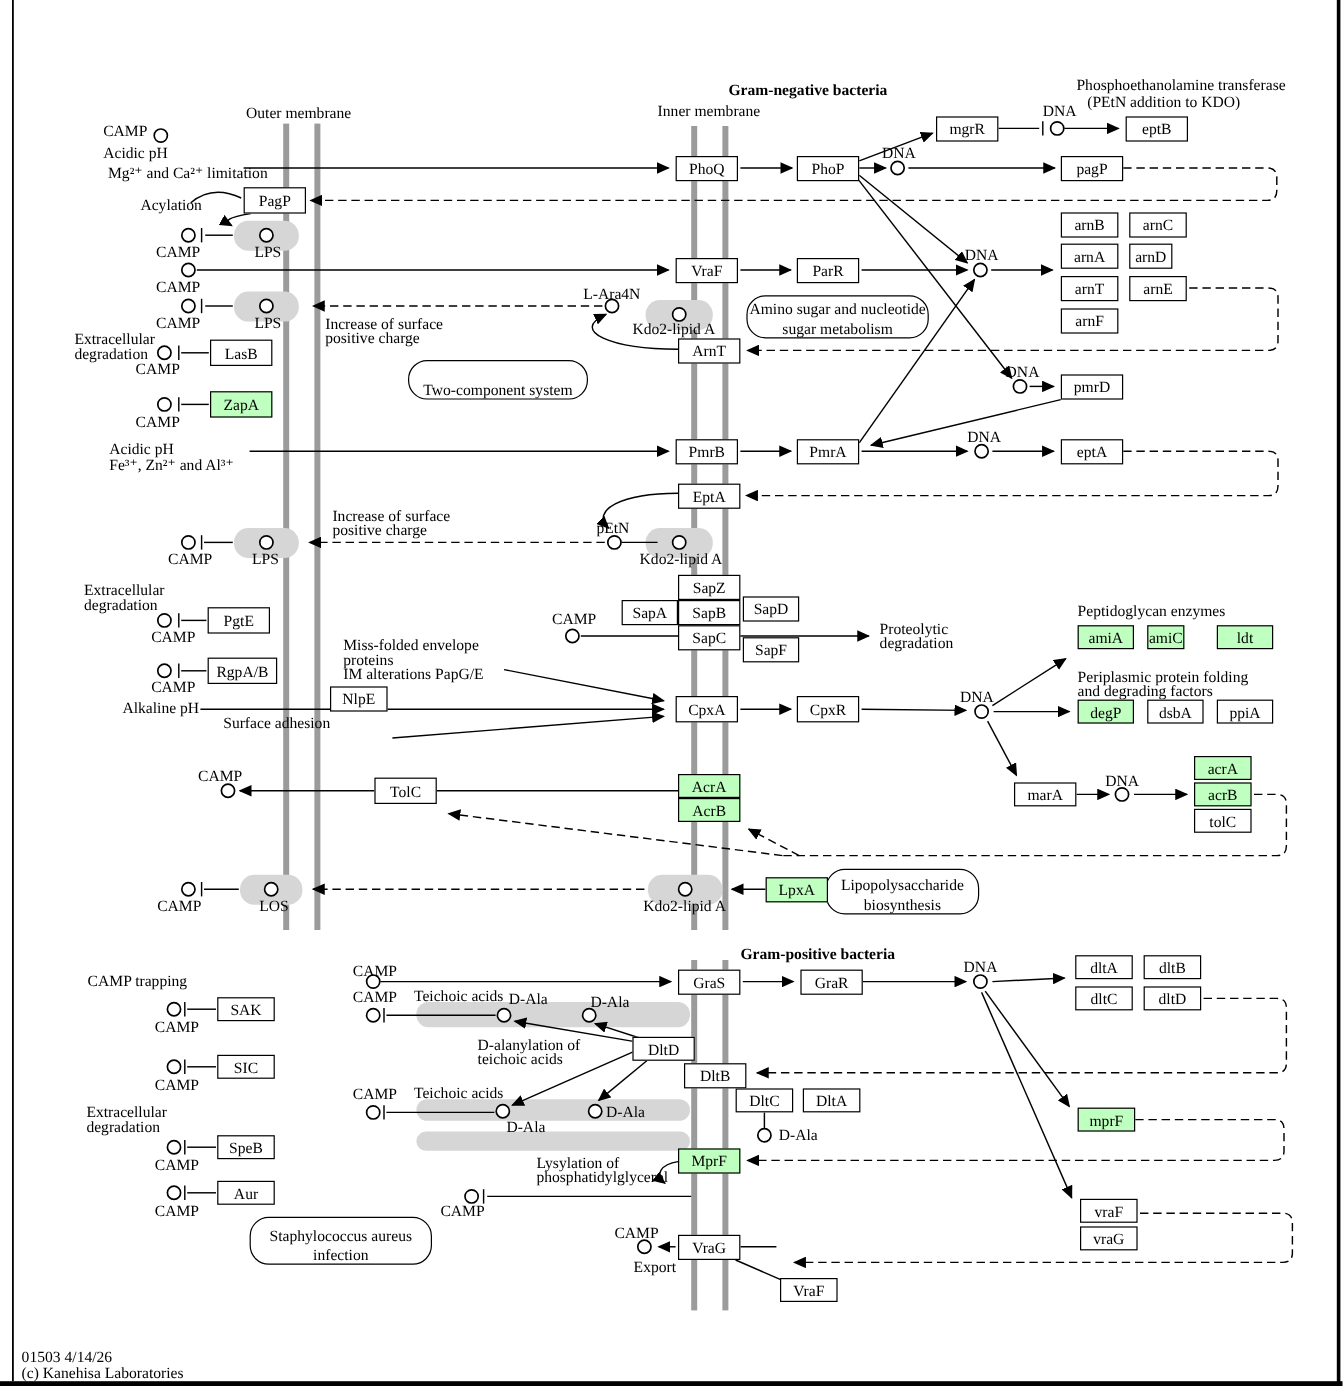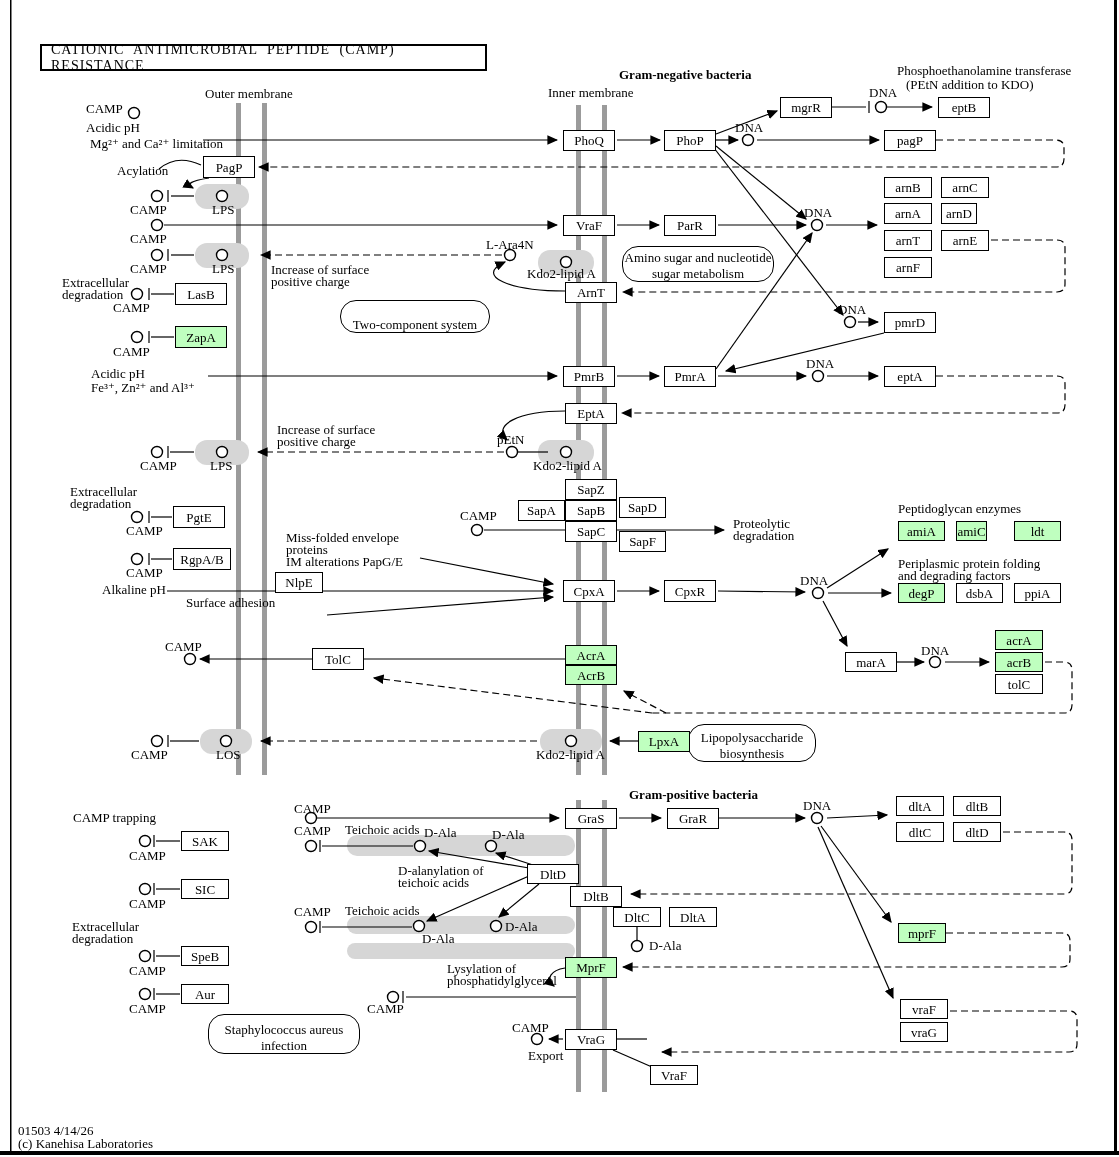--- a/index.html
+++ b/index.html
@@ -3,21 +3,21 @@
 <meta charset="utf-8">
 <style>
   html,body{margin:0;padding:0;background:#fff;}
   #canvas{position:relative;width:1119px;height:1157px;background:#fff;overflow:hidden;
           font-family:"Liberation Serif","DejaVu Serif",serif;color:#000;}
   #wires{position:absolute;left:0;top:0;}
   .box{position:absolute;border:1px solid #000;background:#fff;display:flex;align-items:center;
        justify-content:center;font-size:13px;line-height:1;box-sizing:border-box;white-space:nowrap;}
   .box.g{background:#bfffbf;}
   .lbl{position:absolute;font-size:13px;line-height:1.1;white-space:nowrap;}
-  .lbl.b{font-weight:bold;margin-left:12px;}
+  .lbl.b{font-weight:bold;}
   .rbox{position:absolute;border:1px solid #000;border-radius:16px;background:#fff;display:flex;
         flex-direction:column;align-items:center;justify-content:flex-end;font-size:13px;
         line-height:1.18;text-align:center;box-sizing:border-box;}
   .title{position:absolute;border:2px solid #000;background:#fff;font-size:14px;letter-spacing:1px;
          word-spacing:5px;display:flex;align-items:center;padding:0 9px;box-sizing:border-box;}
 </style>
 </head>
 <body>
 
 <div id="canvas">
@@ -201,21 +201,20 @@
     <circle cx="537" cy="1039" r="5.5"></circle>
   </g>
 
   <g fill="#000">
     <rect x="0" y="1151" width="1119" height="4"></rect>
     <rect x="1114" y="0" width="3" height="1155"></rect>
     <rect x="10" y="0" width="1.5" height="1151"></rect>
   </g>
 </svg>
 
-<div class="title" style="left:40px;top:44px;width:447px;height:27px">CATIONIC ANTIMICROBIAL PEPTIDE (CAMP) RESISTANCE</div>
 
 <div class="lbl" style="left:205px;top:87px">Outer membrane</div>
 <div class="lbl" style="left:548px;top:86px">Inner membrane</div>
 <div class="lbl b" style="left:607px;top:68px">Gram-negative bacteria</div>
 <div class="lbl b" style="left:617px;top:788px">Gram-positive bacteria</div>
 
 <div class="lbl" style="left:897px;top:64px">Phosphoethanolamine transferase</div>
 <div class="lbl" style="left:906px;top:78px">(PEtN addition to KDO)</div>
 <div class="lbl" style="left:86px;top:102px">CAMP</div>
 <div class="lbl" style="left:86px;top:121px">Acidic pH</div>

